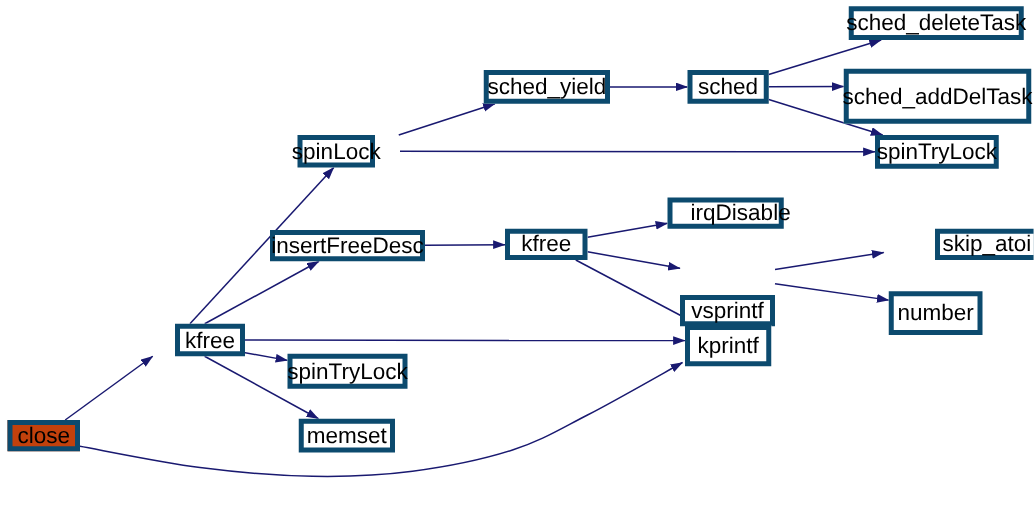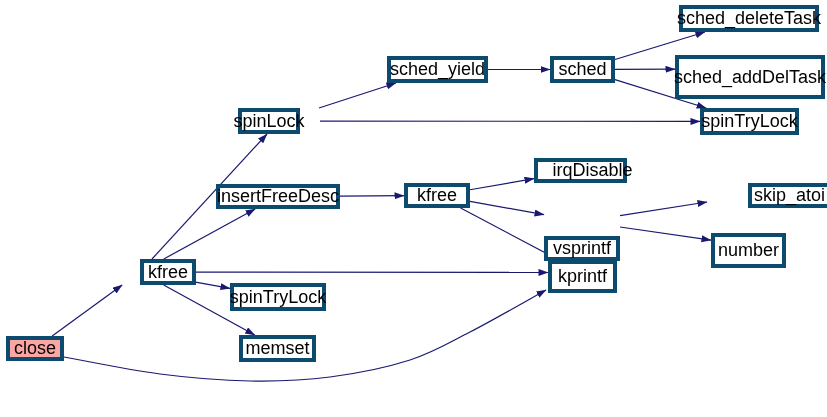--- a/index.html
+++ b/index.html
@@ -17,21 +17,21 @@
     box-sizing:border-box;
     background:#ffffff;
     border:4px solid #0c4a6e;
     font-size:18px;
     color:#000000;
     white-space:nowrap;
     cursor:pointer;
     z-index:2;
   }
   .node.current{
-    background:#fca5a5;
+    background:#c2410c;
     cursor:default;
   }
 </style>
 </head>
 <body>
 
 <div class="canvas">
   <svg class="edge-layer" width="827" height="417" viewBox="0 0 827 417">
       <defs>
         <marker id="arrow" markerUnits="userSpaceOnUse" markerWidth="12" markerHeight="9" refX="9.5" refY="3.5" orient="auto">

